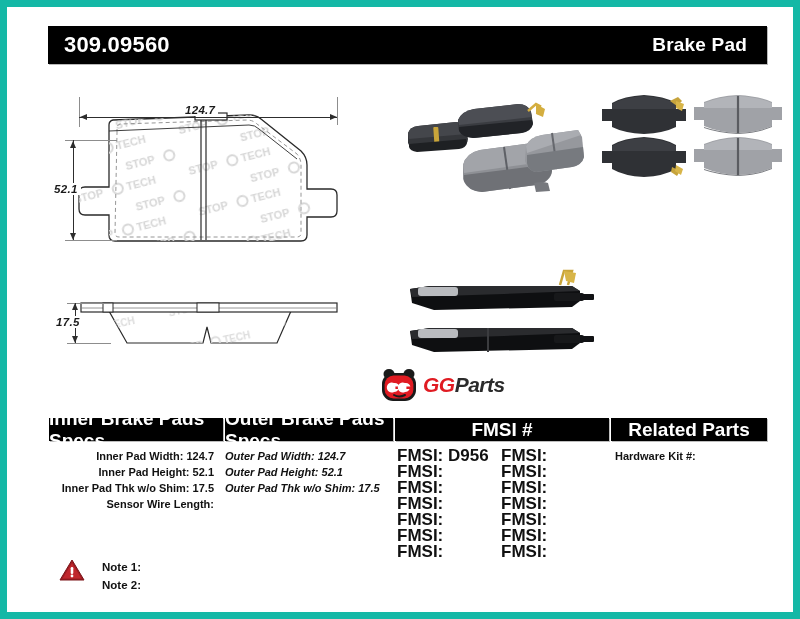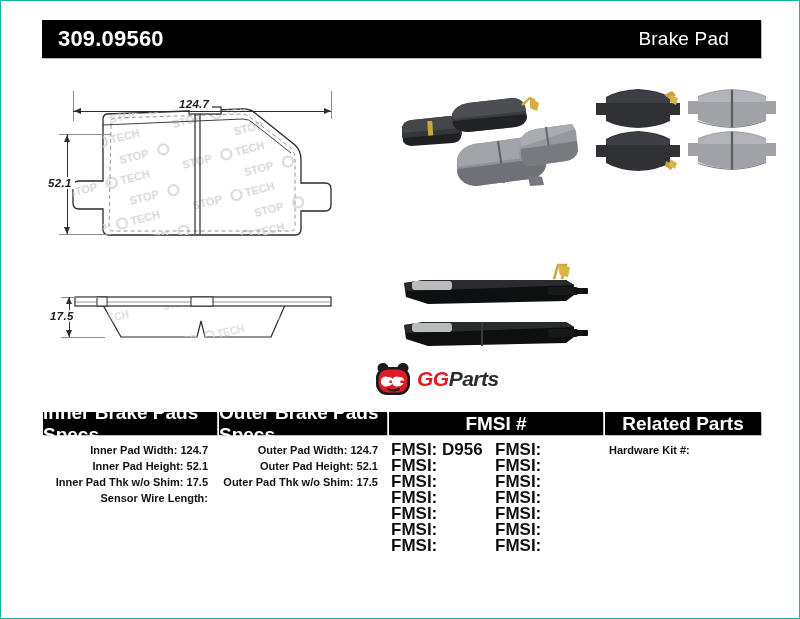--- a/index.html
+++ b/index.html
@@ -4,38 +4,38 @@
 <style>
   html,body{margin:0;padding:0;background:#ffffff;}
   body{
     width:800px;height:619px;
     font-family:"Liberation Sans","DejaVu Sans",sans-serif;
     color:#111;overflow:hidden;position:relative;
   }
   .page{
     position:absolute;left:0;top:0;width:800px;height:619px;
     box-sizing:border-box;
-    border:1px solid #14b8a6;
+    border:7px solid #14b8a6;
     background:#fff;
   }
 
   
   .header-bar{
     position:absolute;left:41px;top:19px;width:719px;height:38px;
     background:#000000;
     box-shadow:1px 1px 0 #b9b9b9;
   }
   .header-part{
     position:absolute;left:16px;top:50%;transform:translateY(-50%);
     color:#fff;font-size:22px;font-weight:bold;letter-spacing:.2px;
     white-space:nowrap;
   }
   .header-type{
-    position:absolute;right:32px;top:50%;transform:translateY(-50%);
-    color:#fff;font-size:19px;font-weight:normal;letter-spacing:.2px;
+    position:absolute;right:20px;top:50%;transform:translateY(-50%);
+    color:#fff;font-size:19px;font-weight:bold;letter-spacing:.2px;
     white-space:nowrap;
   }
 
   
   .drawing{
     position:absolute;left:42px;top:70px;width:718px;height:330px;
   }
 
   
   .dimline{position:absolute;background:#2d2d2d;}
@@ -81,21 +81,21 @@
     display:flex;align-items:center;justify-content:center;
     box-shadow:1px 1px 0 #bdbdbd;
     box-sizing:border-box;
   }
   .th-inner{left:0;width:174px;}
   .th-outer{left:176px;width:168px;}
   .th-fmsi{left:346px;width:214px;}
   .th-related{left:562px;width:156px;}
 
   .inner-list{position:absolute;left:0;top:30px;width:174px;text-align:right;}
-  .outer-list{position:absolute;left:176px;top:30px;width:168px;text-align:right;}
+  .outer-list{position:absolute;left:176px;top:30px;width:168px;font-style:italic;}
   .inner-list div,.outer-list div{
     font-size:11px;font-weight:bold;line-height:16px;color:#111;
     padding-right:9px;white-space:nowrap;
   }
   .fmsi-col{position:absolute;top:30px;}
   .fmsi-a{left:348px;}
   .fmsi-b{left:452px;}
   .fmsi-col div{font-size:17px;font-weight:bold;line-height:16px;color:#111;white-space:nowrap;}
   .related-col{position:absolute;left:566px;top:30px;}
   .related-col div{font-size:11px;font-weight:bold;line-height:16px;color:#111;white-space:nowrap;}
@@ -363,14 +363,26 @@
       <div>FMSI:</div>
       <div>FMSI:</div>
       <div>FMSI:</div>
     </div>
 
     <div class="related-col">
       <div>Hardware Kit #:</div>
     </div>
   </div>
 
+  <div class="notes">
+    <svg width="26" height="23" viewBox="0 0 26 23">
+      <path d="M13,1 L25,21 L1,21 Z" fill="#9c1c22" stroke="#7d1519" stroke-width="1"></path>
+      <path d="M13,4 L22.5,19.5 L3.5,19.5 Z" fill="#c0272d"></path>
+      <rect x="11.7" y="8" width="2.6" height="7" rx="1.2" fill="#ffffff"></rect>
+      <circle cx="13" cy="17" r="1.4" fill="#ffffff"></circle>
+    </svg>
+    <div class="note-lines">
+      <div>Note 1:</div>
+      <div>Note 2:</div>
+    </div>
+  </div>
 
 </div>
 
 </body></html>

